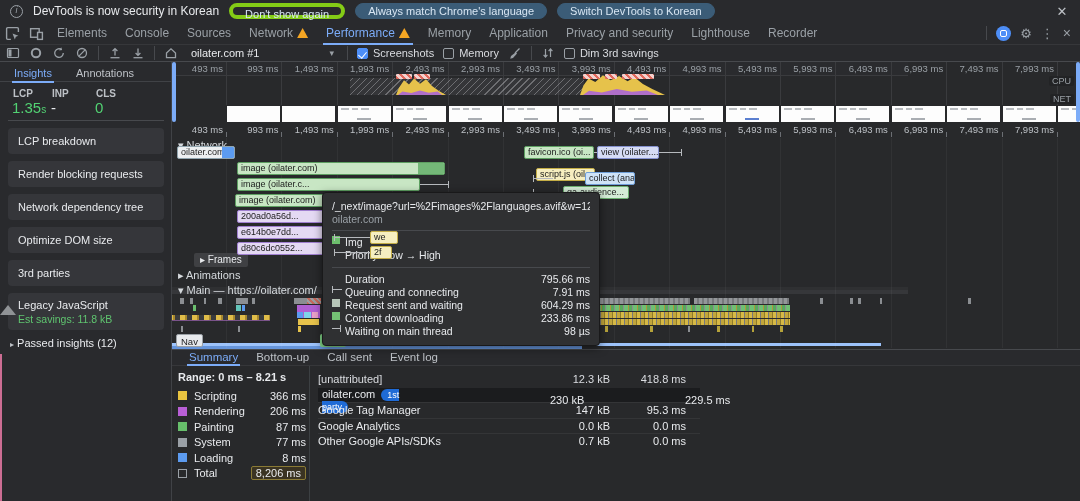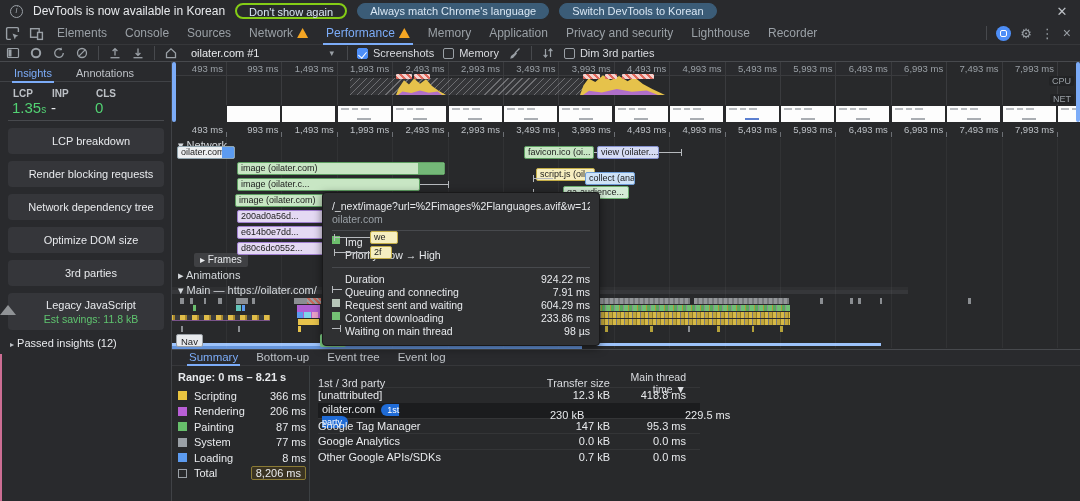--- a/index.html
+++ b/index.html
@@ -6,21 +6,21 @@
   html,body { background:#18191b; }
   #app{ position:relative; width:1080px; height:501px; background:#28292b;
         font-family:"Liberation Sans",sans-serif; overflow:hidden; color:#e8eaed; }
   .abs{ position:absolute; }
 
   
   #notifbar{ left:0; top:0; width:1080px; height:22px; background:#292a2d;
              display:flex; align-items:center; gap:10px; padding:0 10px; font-size:12px; }
   .pill{ height:16px; line-height:15px; border-radius:9px; font-size:11px; padding:0 12px;
          color:#d9e7f4; white-space:nowrap; cursor:default; }
-  .pill.outline{ border:2px solid #84cc16; background:transparent; }
+  .pill.outline{ border:4px solid #84cc16; background:transparent; }
   .pill.fill{ background:#3b5c77; border:1px solid #3b5c77; }
   .xbtn{ margin-left:auto; color:#bdc1c6; font-size:13px; width:16px; text-align:center; }
   .info-ic{ width:13px; height:13px; border:1.2px solid #9aa0a6; border-radius:50%;
             position:relative; flex:0 0 13px; }
   .info-ic::after{ content:"i"; position:absolute; left:0; right:0; top:-1px; text-align:center;
                    font-size:9px; color:#9aa0a6; font-style:italic; }
 
   
   #tabbar{ left:0; top:22px; width:1080px; height:23px; background:#292a2d;
            display:flex; align-items:center; border-bottom:1px solid #36373a; }
@@ -62,21 +62,21 @@
           position:relative; display:inline-block; }
   .sbtab.active{ color:#7cacf8; }
   .sbtab.active::after{ content:""; position:absolute; left:2px; right:2px; bottom:0;
                         height:2px; background:#7cacf8; }
   .metlab{ font-size:10px; color:#bdc1c6; font-weight:bold; }
   .metval{ font-size:15px; }
   .metval .unit{ font-size:10px; }
   .good{ color:#52d273; } .neutral{ color:#e8eaed; }
   .card{ position:absolute; left:8px; width:156px; background:#35363a; border-radius:4px;
          font-size:11px; color:#e8eaed; padding-left:10px; display:flex;
-         flex-direction:column; justify-content:center;text-align:center; }
+         flex-direction:column; justify-content:center; }
   .card .sub{ color:#5fc46f; font-size:10.5px; margin-top:2px; }
 
   
   .gl{ position:absolute; width:1px; }
   .rlab{ position:absolute; width:72px; text-align:right; font-size:9.5px; color:#9aa0a6; }
   .rlab2{ position:absolute; width:72px; text-align:right; font-size:9.5px; color:#bdc1c6; }
   .thumb{ position:absolute; top:106px; height:16px; background:#fdfdfd; }
   .thumb .tl{ position:absolute; top:2px; height:1.5px; background:#b9bcc0; }
   .thumb .bl{ position:absolute; bottom:2px; left:50%; transform:translateX(-50%);
               width:14px; height:2px; background:#a9adb2; }
@@ -161,21 +161,21 @@
   .pt-row.sel{ background:#1b1c1e; }
   .fpbadge{ background:#1f6bd6; color:#fff; font-size:9px; border-radius:7px; padding:1px 6px; margin-left:6px; }
 </style>
 </head>
 <body>
 
 <div id="app">
 
   <div id="notifbar" class="abs">
     <span class="info-ic"></span>
-    <span>DevTools is now available in Korean</span>
+    <span>DevTools is now security in Korean</span>
     <span class="pill outline">Don't show again</span>
     <span class="pill fill">Always match Chrome's language</span>
     <span class="pill fill">Switch DevTools to Korean</span>
     <span class="xbtn">✕</span>
   </div>
 
   <div id="tabbar" class="abs">
     <span class="tb-ic">
       <svg width="15" height="15" viewBox="0 0 14 14">
           <path d="M5.5 12.5h-3a1 1 0 0 1-1-1v-9a1 1 0 0 1 1-1h9a1 1 0 0 1 1 1v3" fill="none" stroke="#9aa0a6" stroke-width="1.3"></path>
@@ -278,21 +278,21 @@
     <svg width="14" height="14" viewBox="0 0 14 14">
         <line x1="11.5" y1="2.5" x2="7" y2="7" stroke="#9aa0a6" stroke-width="1.3"></line>
         <path d="M7.8 6.2L9 7.4 5 12l-2.8.8L3 10z" fill="#9aa0a6"></path>
       </svg>
     <span class="vdiv"></span>
     <svg width="14" height="14" viewBox="0 0 14 14">
         <path d="M4.5 11V3M2.6 8.9L4.5 11l1.9-2.1M9.5 3v8M7.6 5.1L9.5 3l1.9 2.1" fill="none" stroke="#9aa0a6" stroke-width="1.2"></path>
       </svg>
     <span class="cblab">
       <span class="cb"></span>
-      <span>Dim 3rd parties</span>
+      <span>Dim 3rd savings</span>
     </span>
   </div>
 
   <div id="sidebar" class="abs">
     <div style="padding-left:10px; padding-top:1px; display:flex; gap:16px; border-bottom:1px solid #404246; height:20px;">
       <span class="sbtab active">Insights</span>
       <span class="sbtab">Annotations</span>
     </div>
     <div id="metrics" style="position: absolute; left: 0px; top: 22px; width: 172px; height: 36px;">
         <div class="metlab" style="position: absolute; left: 13px; top: 4px;">LCP</div>
@@ -624,21 +624,21 @@
       <span>Img</span>
     </div>
     <div class="tt-row" style="padding-left:13px;">
       <span>Priority: Low → High</span>
     </div>
     <hr>
     <div id="tt-rows">
         <div class="tt-row">
           <span class="tt-ic"></span>
           <span>Duration</span>
-          <span class="tt-val">924.22 ms</span>
+          <span class="tt-val">795.66 ms</span>
         </div>
         <div class="tt-row">
           <span class="tt-ic">
             <span class="wkl"></span>
           </span>
           <span>Queuing and connecting</span>
           <span class="tt-val">7.91 ms</span>
         </div>
         <div class="tt-row">
           <span class="tt-ic">
@@ -660,21 +660,21 @@
           </span>
           <span>Waiting on main thread</span>
           <span class="tt-val">98 µs</span>
         </div>
       </div>
   </div>
 
   <div id="btabs" class="abs">
       <span class="btab active">Summary</span>
       <span class="btab">Bottom-up</span>
-      <span class="btab">Event tree</span>
+      <span class="btab">Call sent</span>
       <span class="btab">Event log</span>
     </div>
 
   <div id="legend" class="abs">
     <div class="lg-title">Range: 0 ms – 8.21 s</div>
     <div id="lg-rows">
         <div class="lg-row">
           <span class="lg-sw" style="background: rgb(233, 196, 64);"></span>
           <span>Scripting</span>
           <span class="lg-val">366 ms</span>
@@ -703,25 +703,20 @@
           <span class="lg-sw" style="border: 1px solid rgb(154, 160, 166);"></span>
           <span>Total</span>
           <span class="lg-val boxedval">8,206 ms</span>
         </div>
       </div>
   </div>
   <div class="abs" style="left:309px; top:366px; width:1px; height:135px; background:#3c4043;"></div>
 
   <div id="ptable" class="abs">
       <div class="pt-row">
-        <span>1st / 3rd party</span>
-        <span class="c2">Transfer size</span>
-        <span class="c3" style="font-size: 10.5px;">Main thread time ▼</span>
-      </div>
-      <div class="pt-row">
         <span>[unattributed]</span>
         <span class="c2">12.3 kB</span>
         <span class="c3">418.8 ms</span>
       </div>
       <div class="pt-row sel">
         <span>oilater.com<span class="fpbadge">1st party</span></span>
         <span class="c2">230 kB</span>
         <span class="c3">229.5 ms</span>
       </div>
       <div class="pt-row">

